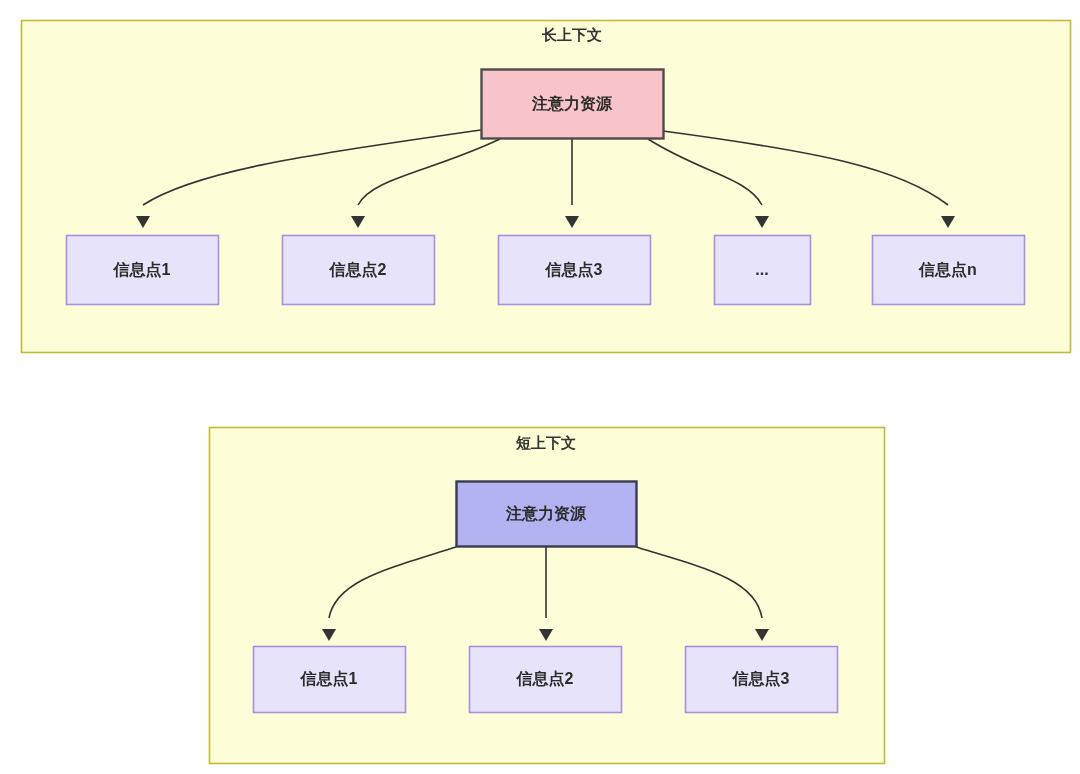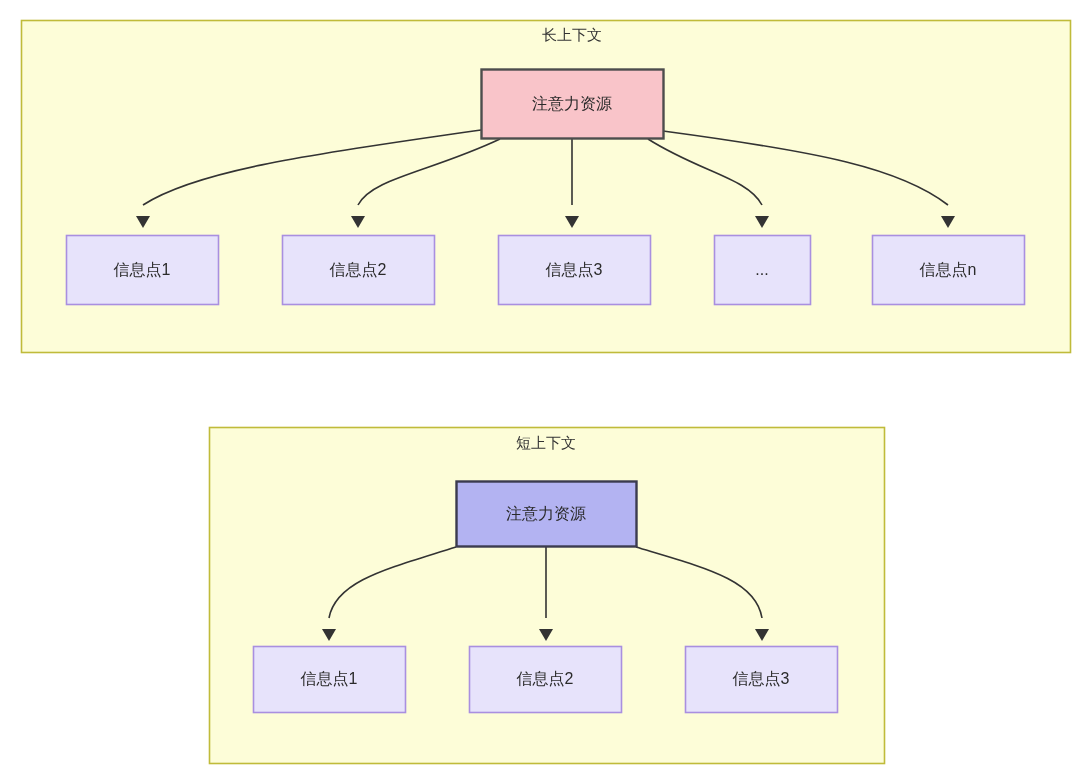--- a/index.html
+++ b/index.html
@@ -13,20 +13,21 @@
     position: relative;
     font-family: "Liberation Sans", "DejaVu Sans", sans-serif;
     overflow: hidden;
   }
   #diagram-root {
     position: absolute;
     left: 0;
     top: 0;
     width: 1080px;
     height: 596px;
+    font-weight: bold;
   }
   svg.canvas {
     position: absolute;
     left: 0;
     top: 0;
     width: 1080px;
     height: 774px;
     display: block;
   }
   .grp-title {

